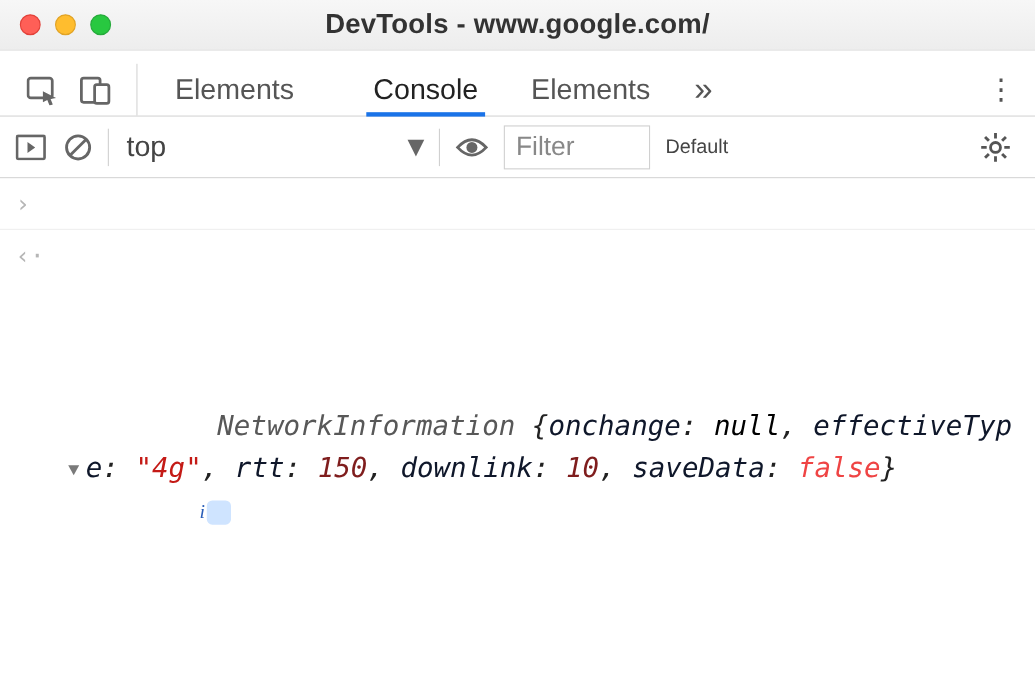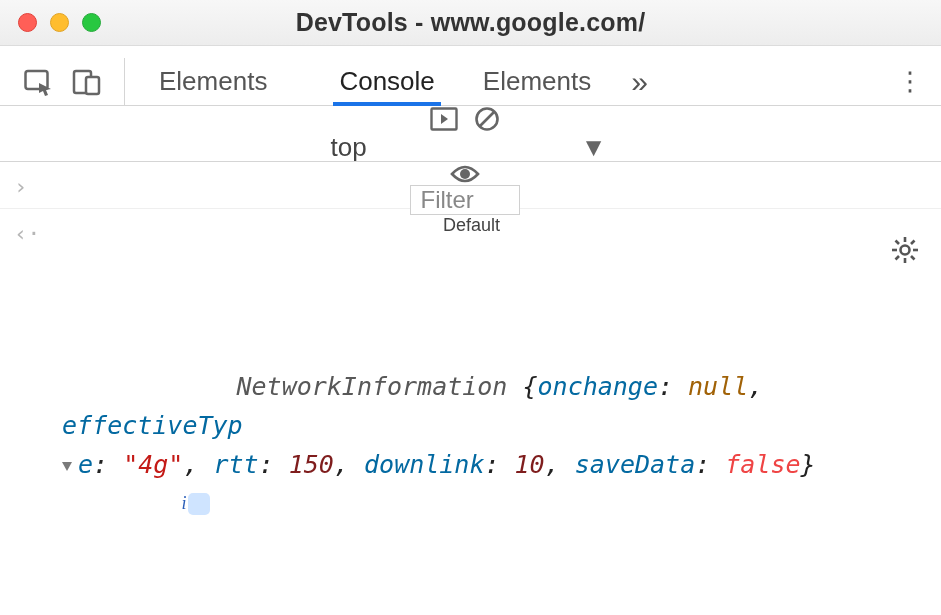--- a/index.html
+++ b/index.html
@@ -57,34 +57,33 @@
   .overflow { margin-left:36px; font-size:30px; color:#555;}
   .kebab { margin-left:auto; width:40px; text-align:center; font-size:26px; color:#555; letter-spacing:2px;}
 
   
   .consolebar{
     height:56px;
     border-bottom:1px solid #d5d5d5;
     display:flex; align-items:center;
     font-size:26px;
     padding:0 12px 0 0;
-    flex-direction:column;
   }
   .consolebar .seg{
     display:flex; align-items:center; height:100%;
     padding:0 14px; gap:16px;
   }
   .divider{ width:1px; height:34px; background:#d0d0d0;}
   .context{
     display:flex; align-items:center; justify-content:space-between;
     height:40px; font-size:26px; color:#444;
     padding:0 8px 0 16px; min-width:300px;
   }
   .filterbox{
-    width:110px; height:40px; border:1px solid #d0d0d0;
+    width:133px; height:40px; border:1px solid #d0d0d0;
     font-size:24px; color:#888; display:flex; align-items:center;
     padding:0 10px; background:#fff;
   }
   .level{font-size:18px; color:#444; margin-left:14px;}
   .gear{ margin-left:auto; font-size:30px; color:#555; padding:0 10px;}
 
   .icon-svg{ display:block; }
 
   
   .console { font-family: Menlo, Consolas, monospace; font-size:25px; line-height:1.55; }
@@ -96,25 +95,25 @@
   .disclose{
     display:inline-block;
     width:0;height:0;
     border-left:5px solid transparent;
     border-right:5px solid transparent;
     border-top:9px solid #7a7a7a;
     margin-right:6px; transform:translateY(-2px);
   }
 
   .summary{ font-style:italic; color:#585858; }
-  .summary .cls{color:#585858;margin-left:39px;}
-  .summary .key{color:#0369a1;}
+  .summary .cls{color:#585858;}
+  .summary .key{color:#0f172a;}
   .summary .str{color:#c41a16;}
   .summary .num{color:#7f1d1d;}
-  .summary .null{color:#a16207;}
+  .summary .null{color:#000000;}
   .summary .bool{color:#ef4444;}
   .summary .punc{color:#222;}
 
   .info-badge{
     display:inline-flex; align-items:center; justify-content:center;
     width:22px; height:22px; border-radius:5px;
     background:#cfe4ff; color:#2a5eb8; font-style:italic; font-family:Georgia,serif;
     font-size:18px; transform:translateY(-2px); margin-left:6px;
   }
 </style>

